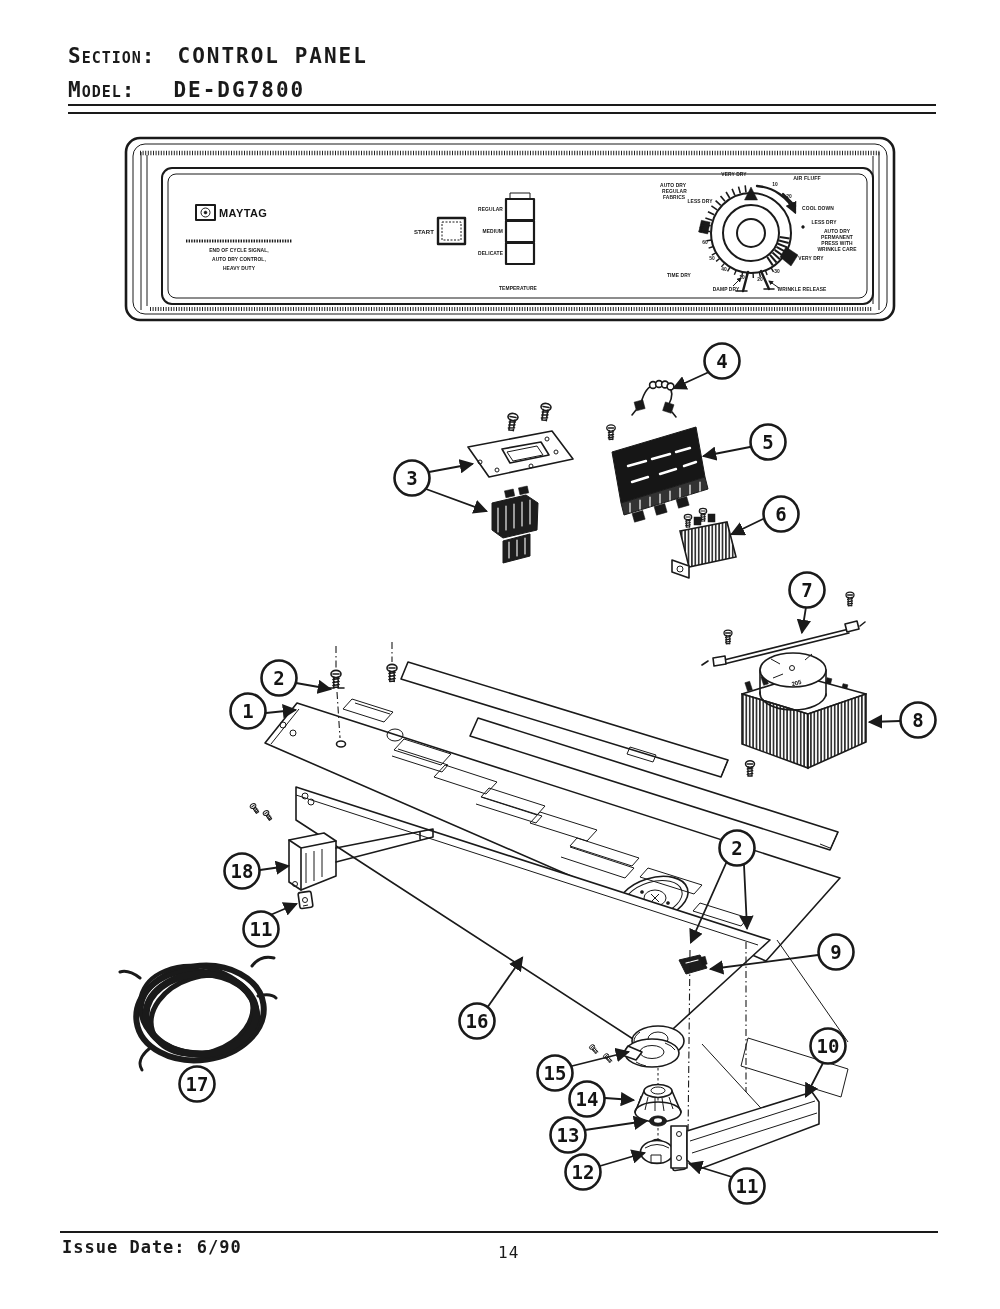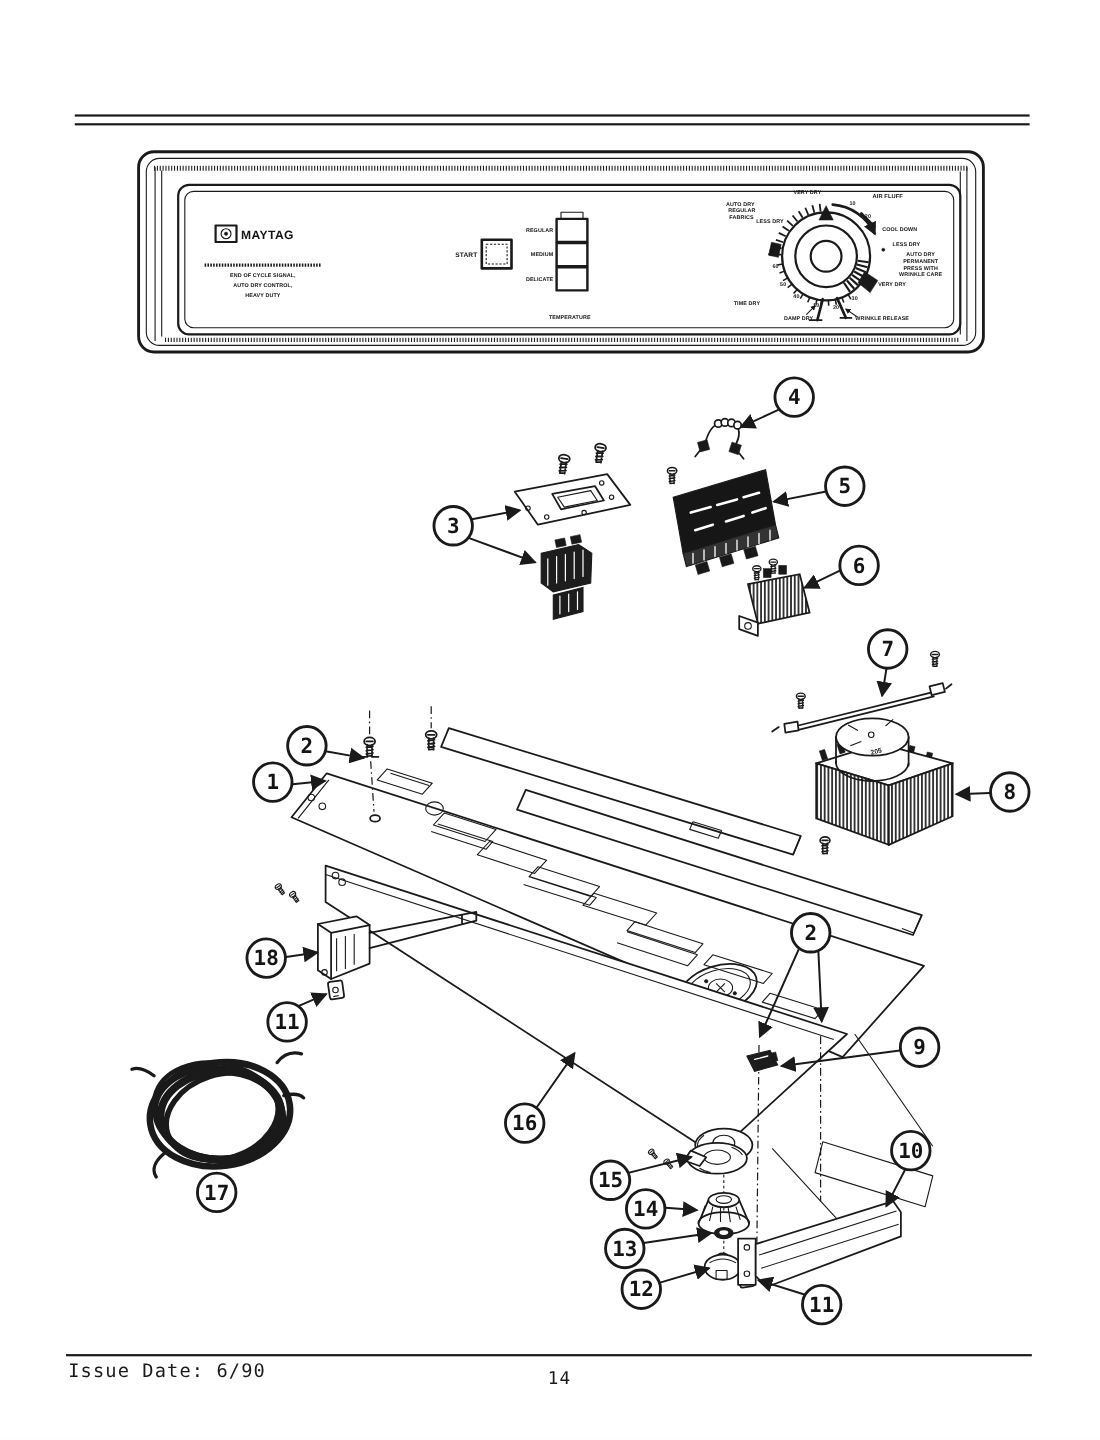--- a/index.html
+++ b/index.html
@@ -13,21 +13,21 @@
     font-family:"DejaVu Sans Mono",monospace;font-weight:700;font-size:21px;
     font-variant:small-caps;letter-spacing:1px;text-transform:capitalize;
   }
   .hdr .val{
     font-family:"DejaVu Sans Mono",monospace;font-weight:700;font-size:21px;
     letter-spacing:2px;margin-left:22px;
   }
   .rule{position:absolute;background:#1a1a1a;}
   .ftr-date{
     position:absolute;left:62px;top:1237px;
-    font-family:"DejaVu Sans Mono",monospace;font-weight:400;font-size:17px;letter-spacing:1px;
+    font-family:"DejaVu Sans Mono",monospace;font-weight:700;font-size:17px;letter-spacing:1px;
   }
   .ftr-page{
     position:absolute;left:498px;top:1243px;
     font-family:"DejaVu Sans Mono",monospace;font-size:16px;letter-spacing:1px;
   }
   svg{position:absolute;left:0;top:0;}
   
   .ln{stroke:#1a1a1a;fill:none;stroke-width:1.6;stroke-linejoin:round;stroke-linecap:round;}
   .lt{stroke:#1a1a1a;fill:none;stroke-width:1;stroke-linejoin:round;}
   .lh{stroke:#1a1a1a;fill:none;stroke-width:2.4;stroke-linejoin:round;stroke-linecap:round;}
@@ -45,20 +45,24 @@
   text.brand{font-family:"Liberation Sans",sans-serif;font-weight:700;font-size:11px;
              fill:#141414;letter-spacing:.4px;}
   text.mk{font-family:"Liberation Sans",sans-serif;font-weight:700;font-size:6px;
           fill:#141414;text-anchor:middle;}
 </style>
 </head>
 <body>
 
 <div class="page">
 
+  <div class="hdr">
+    <div><span class="lab">Section:</span><span class="val">CONTROL PANEL</span></div>
+    <div><span class="lab">Model:</span><span class="val" style="margin-left:38px">DE-DG7800</span></div>
+  </div>
   <div class="rule" style="left:68px;top:104px;width:868px;height:2.4px"></div>
   <div class="rule" style="left:68px;top:112px;width:868px;height:2px"></div>
 
   <div class="rule" style="left:60px;top:1231px;width:878px;height:2.2px"></div>
   <div class="ftr-date">Issue Date: 6/90</div>
   <div class="ftr-page">14</div>
 
   <svg id="art" width="1000" height="1309" viewBox="0 0 1000 1309">
     <defs>
       <marker id="arr" viewBox="0 0 10 10" refX="8.5" refY="5" markerWidth="8" markerHeight="8" orient="auto">

